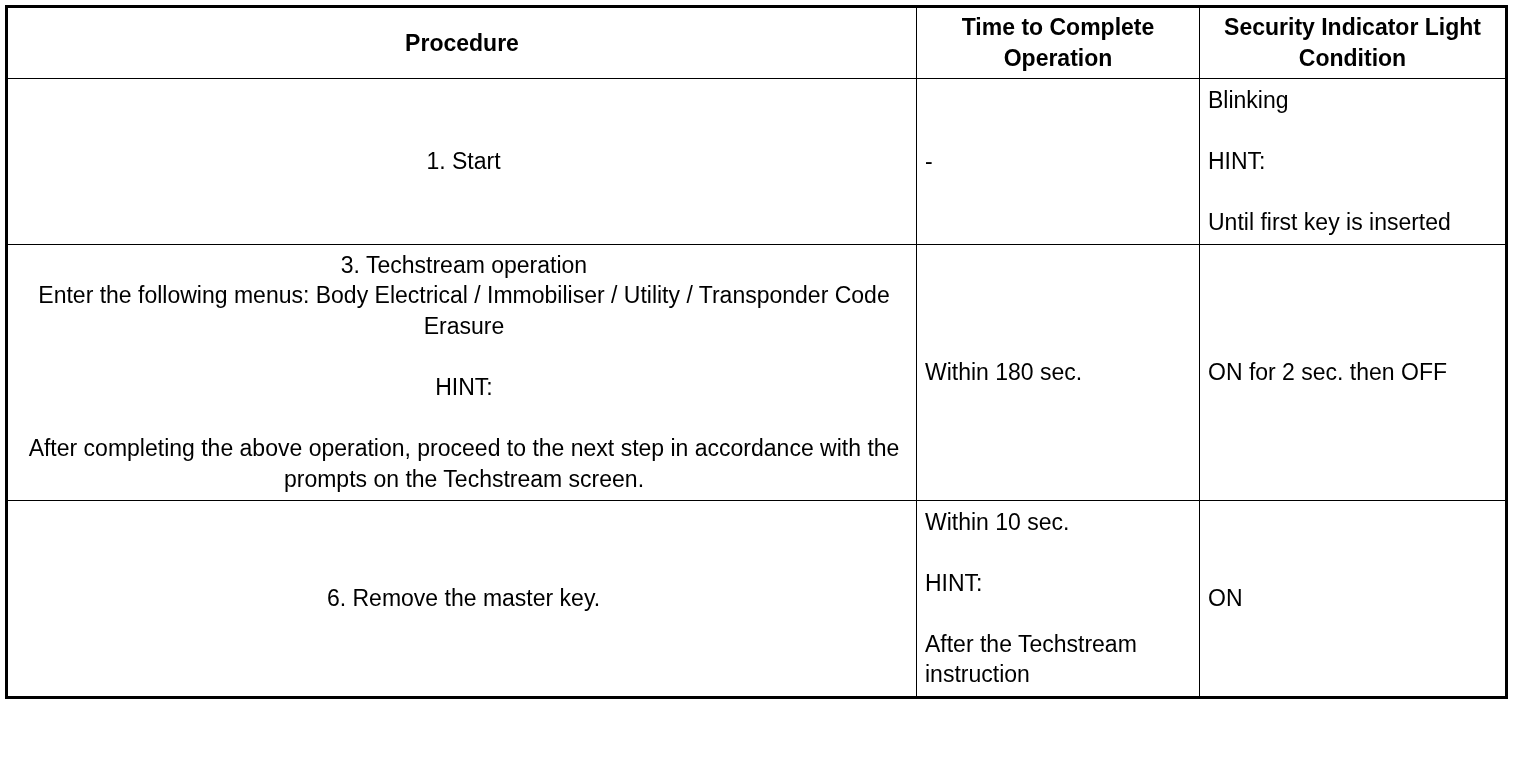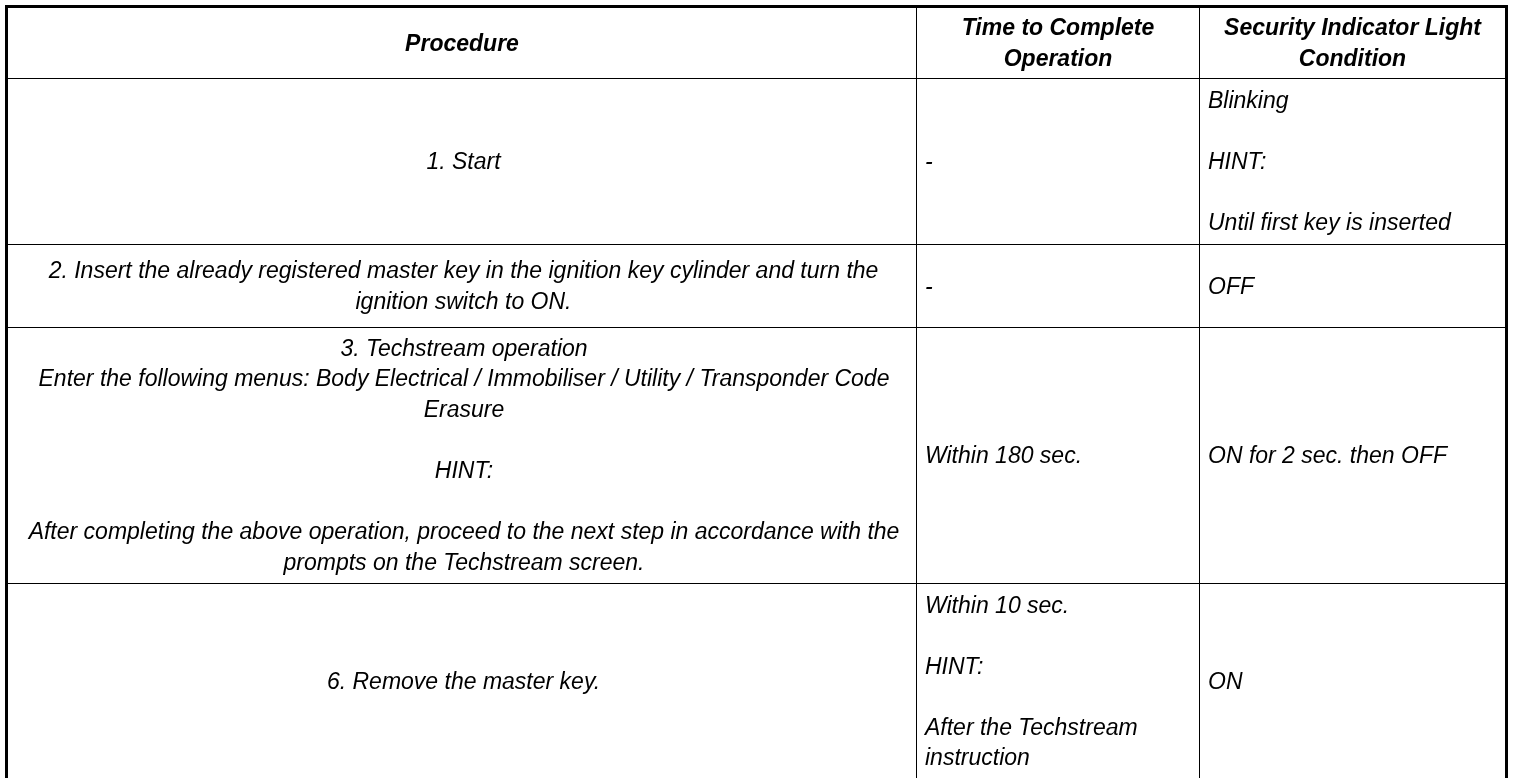--- a/index.html
+++ b/index.html
@@ -13,21 +13,20 @@
     font-family: "Liberation Sans", sans-serif;
     color: #000000;
     overflow: hidden;
   }
 
   .sheet {
     position: relative;
     width: 1364px;
     height: 778px;
     box-sizing: border-box;
-    font-style: italic;
   }
 
   .proc-table {
     position: absolute;
     left: 5px;
     top: 5px;
     width: 1500px;
     border-collapse: collapse;
     table-layout: fixed;
     border: 3px solid #000000;
@@ -116,31 +115,20 @@
         </td>
         <td class="val">
           <span class="stack">Blinking
 
 HINT:
 
 Until first key is inserted</span>
         </td>
       </tr>
 
-      <tr class="r2">
-        <td class="proc">
-          <span class="lines">2. Insert the already registered master key in the ignition key cylinder and turn the ignition switch to ON.</span>
-        </td>
-        <td class="val">
-          <span class="stack">-</span>
-        </td>
-        <td class="val">
-          <span class="stack">OFF</span>
-        </td>
-      </tr>
 
       <tr class="r3">
         <td class="proc">
           <span class="lines">3. Techstream operation
 Enter the following menus: Body Electrical / Immobiliser / Utility / Transponder Code Erasure
 
 HINT:
 
 After completing the above operation, proceed to the next step in accordance with the prompts on the Techstream screen.</span>
         </td>

